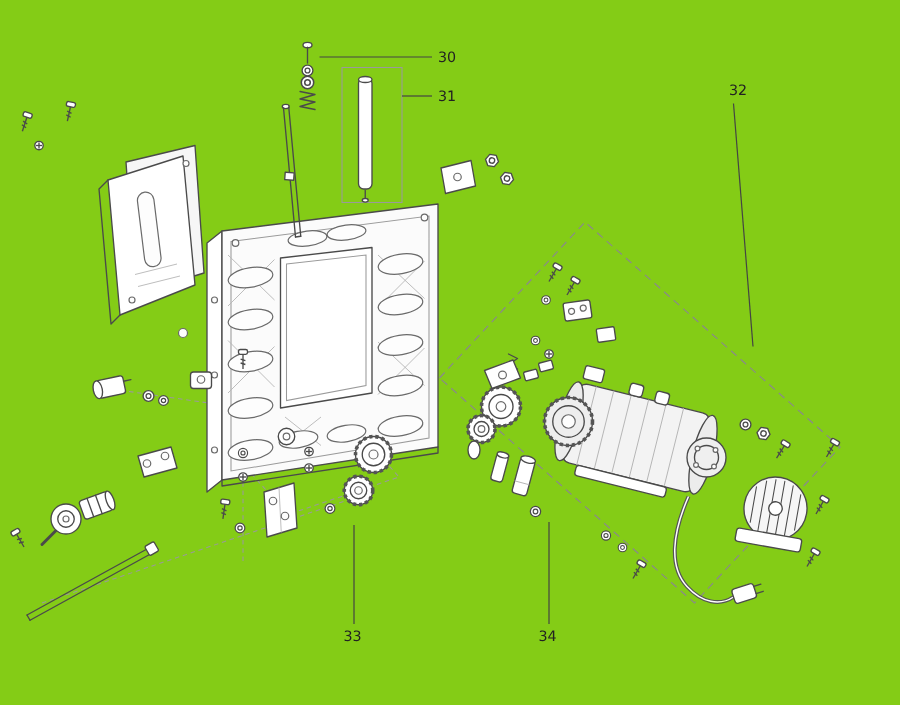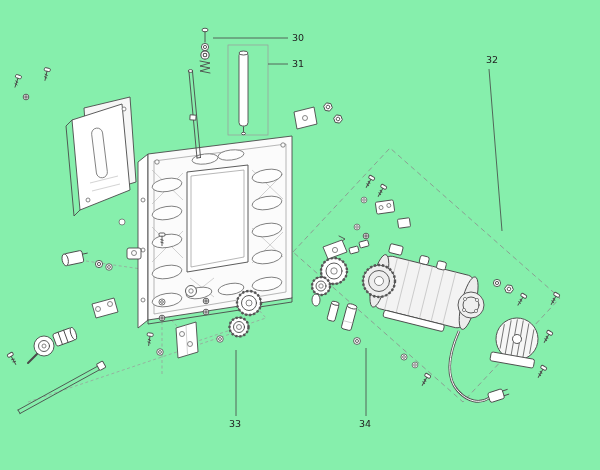--- a/index.html
+++ b/index.html
@@ -1,16 +1,16 @@
 <!DOCTYPE html>
 <html><head>
 <meta charset="utf-8">
 <style>
   html,body{margin:0;padding:0;background:#ffffff;}
-  .stage{position:relative;width:600px;height:470px;background:#86efac;overflow:hidden;}
+  .stage{position:relative;width:600px;height:470px;background:#84cc16;overflow:hidden;}
   svg{display:block;}
   .ln{stroke:#4a4a4a;stroke-width:.9;fill:none;stroke-linecap:round;stroke-linejoin:round;}
   .part{stroke:#4a4a4a;stroke-width:.9;fill:#ffffff;stroke-linejoin:round;}
   .inner{stroke:#9a9a9a;stroke-width:.7;fill:none;}
   .hole{stroke:#6a6a6a;stroke-width:.8;fill:#fdfdfd;}
   .rib{stroke:#b5b5b5;stroke-width:.6;fill:none;}
   .dash{stroke:#8a8a8a;stroke-width:.8;fill:none;stroke-dasharray:5 3.5;}
   .dash2{stroke:#9a9a9a;stroke-width:.7;fill:none;stroke-dasharray:3 2.5;}
   .leader{stroke:#444;stroke-width:.8;fill:none;}
   .teeth{stroke:#555;stroke-width:2.4;fill:none;stroke-dasharray:2.2 1.9;}

